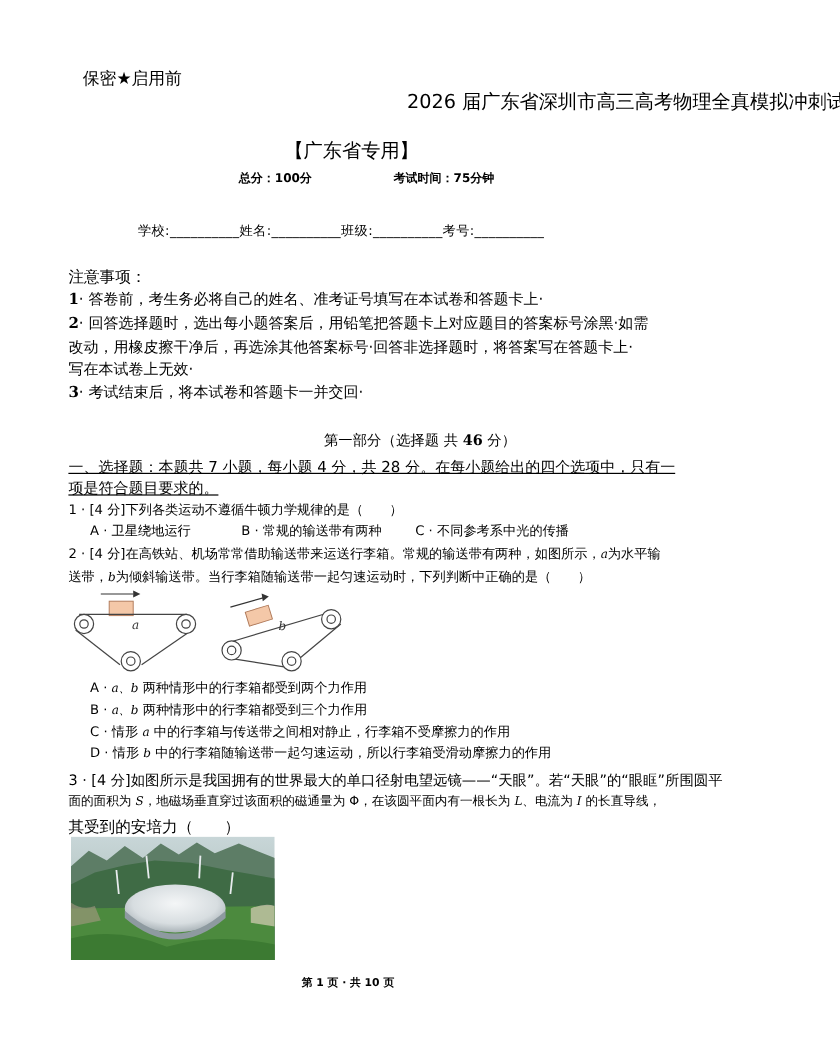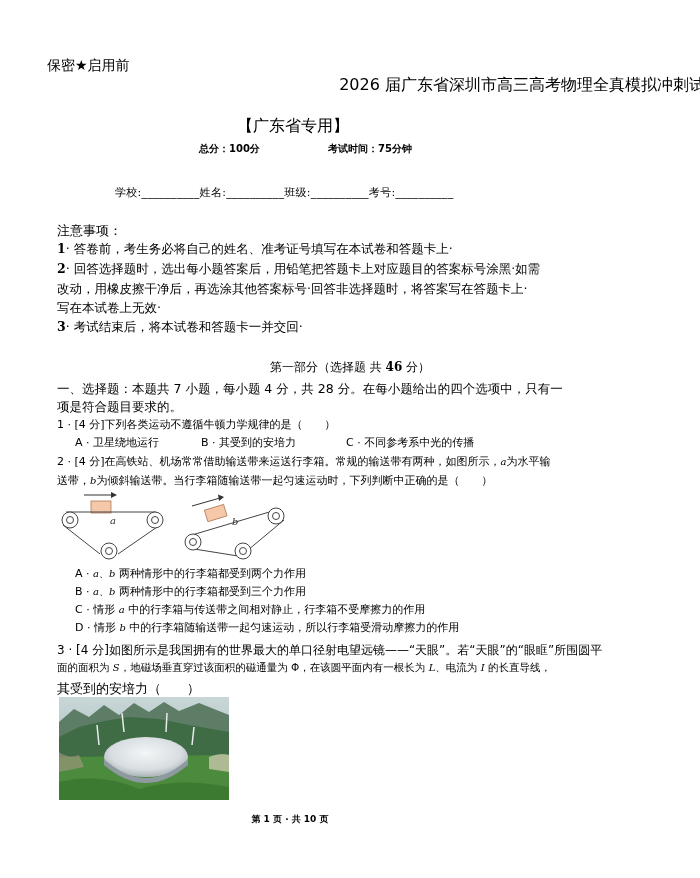--- a/index.html
+++ b/index.html
@@ -1,29 +1,29 @@
 <!DOCTYPE html>
 <html><head>
 <meta charset="utf-8">
 <style>
   html, body { margin: 0; padding: 0; background: #ffffff; }
   body { width: 700px; height: 878px; position: relative; overflow: hidden;
          font-family: "DejaVu Sans", "Liberation Sans", sans-serif; color: #000; }
   .abs { position: absolute; white-space: nowrap; }
-  .confidential { left: 47px; top: 57px; font-size: 14px; }
+  .confidential { left: 69px; top: 57px; font-size: 14px; }
   .title { left: 0; width: 700px; text-align: right; top: 75px; font-size: 16px; padding-left: 37px; }
   .subtitle { left: 0; width: 586px; text-align: center; top: 116px; font-size: 16px; }
   .meta { top: 142px; font-size: 10px; font-weight: bold; }
   .student { left: 115px; top: 185px; font-size: 11px; letter-spacing: 0.3px; }
   .notes-title { left: 57px; top: 222px; font-size: 13px; }
   .note { left: 57px; font-size: 12.5px; }
   .note b { font-family: "DejaVu Serif", serif; }
   .part { left: 0; width: 700px; text-align: center; top: 359px; font-size: 12px; }
   .part b { font-family: "DejaVu Serif", serif; }
-  .sec { left: 57px; font-size: 12.5px; }
+  .sec { left: 57px; font-size: 12.5px; text-decoration: underline; }
   .q { left: 57px; font-size: 11px; }
   .opt { font-size: 11px; }
   .it { font-family: "DejaVu Serif", serif; font-style: italic; font-size: 10px; }
   .diagram { position: absolute; }
   .photo { position: absolute; left: 59px; top: 697px; width: 170px; height: 103px;
            overflow: hidden; }
   .footer { left: 0; width: 580px; text-align: center; top: 813px; font-size: 9px; font-weight: bold; }
 </style>
 </head>
 <body>
@@ -44,21 +44,21 @@
 <div class="abs note" style="top:281px;"><span>改动，用橡皮擦干净后，再选涂其他答案标号·回答非选择题时，将答案写在答题卡上·</span></div>
 <div class="abs note" style="top:300px;"><span>写在本试卷上无效·</span></div>
 <div class="abs note" style="top:319px;"><b>3</b><span>· 考试结束后，将本试卷和答题卡一并交回·</span></div>
 
 <div class="abs part"><span>第一部分（选择题 共 </span><b>46</b><span> 分）</span></div>
 <div class="abs sec" style="top:381px;">一、选择题：本题共 7 小题，每小题 4 分，共 28 分。在每小题给出的四个选项中，只有一</div>
 <div class="abs sec" style="top:399px;">项是符合题目要求的。</div>
 
 <div class="abs q" style="top:417px;">1 · [4 分]下列各类运动不遵循牛顿力学规律的是（　　）</div>
 <div class="abs opt" style="left:75px; top:435px;">A · 卫星绕地运行</div>
-<div class="abs opt" style="left:201px; top:435px;">B · 其受到的安培力</div>
+<div class="abs opt" style="left:201px; top:435px;">B · 常规的输送带有两种</div>
 <div class="abs opt" style="left:346px; top:435px;">C · 不同参考系中光的传播</div>
 
 <div class="abs q" style="top:454px;"><span>2 · [4 分]在高铁站、机场常常借助输送带来运送行李箱。常规的输送带有两种，如图所示，</span><span class="it">a</span><span>为水平输</span></div>
 <div class="abs q" style="top:473px;"><span>送带，</span><span class="it">b</span><span>为倾斜输送带。当行李箱随输送带一起匀速运动时，下列判断中正确的是（　　）</span></div>
 
 <svg class="diagram" style="left:58px; top:490px;" width="110" height="72">
   <line x1="26" y1="5" x2="53" y2="5" stroke="#333" stroke-width="1"></line>
   <polygon points="53,2 59,5 53,8" fill="#333"></polygon>
   <rect x="33" y="11" width="20" height="12" fill="#f4c8a8" stroke="#b07a5a" stroke-width="0.8"></rect>
   <line x1="8" y1="22" x2="98" y2="22" stroke="#444" stroke-width="1"></line>

